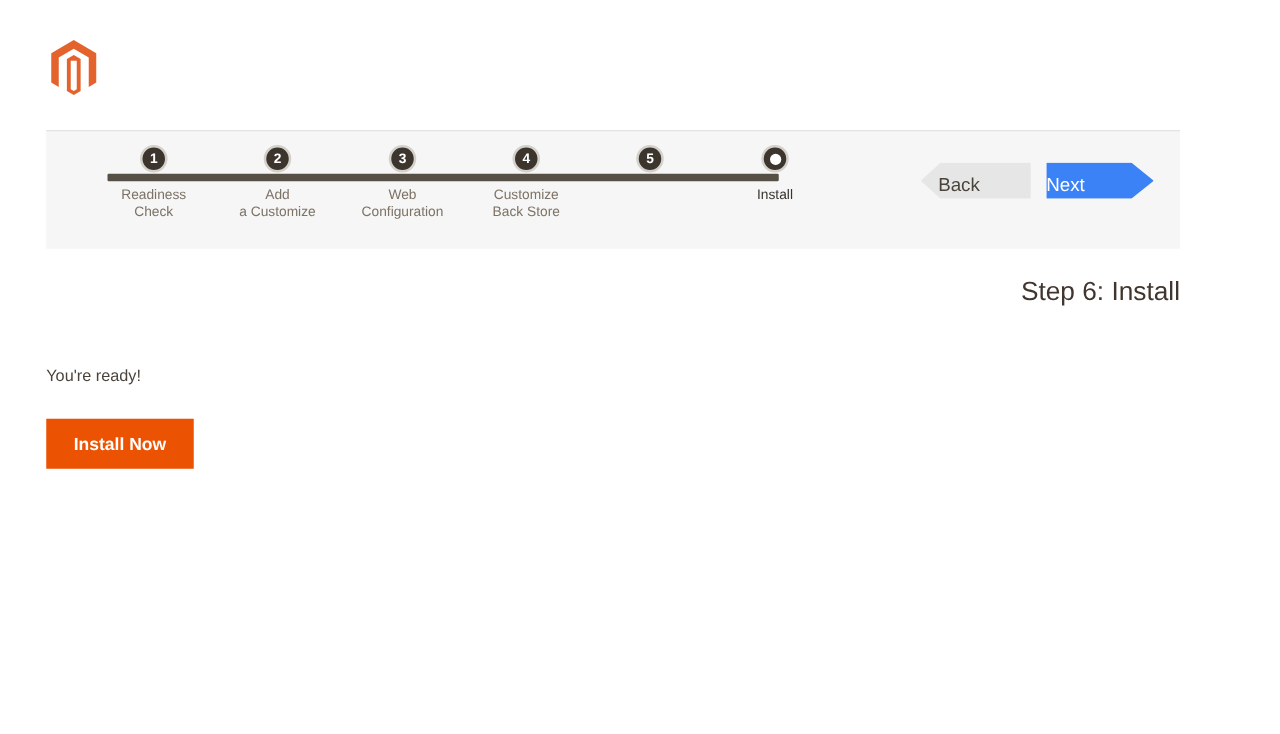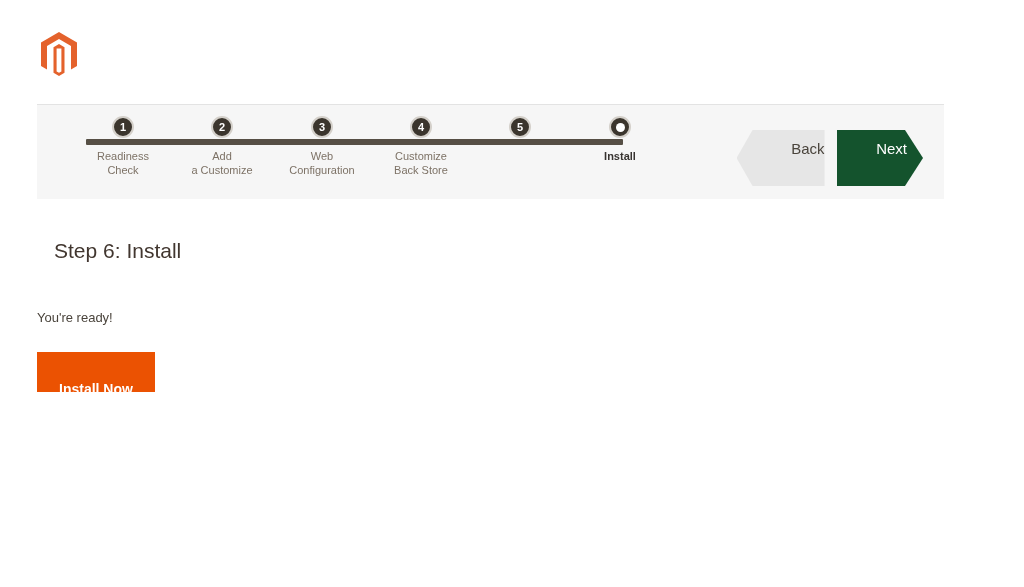--- a/index.html
+++ b/index.html
@@ -105,87 +105,88 @@
 
   .step .label {
     font-size: 11px;
     line-height: 14px;
     color: #7d7266;
     white-space: pre-line;
     margin-top: 2px;
   }
   .step.active .label {
     color: #373330;
-    font-weight: bold;
+    font-weight: normal;
     text-align: center;
   }
 
   
   #btn-group {
     position: absolute;
     right: 21px;
     top: 25px;
     height: 38px;
   }
   .nav-btn {
     position: relative;
     display: inline-block;
-    height: 56px;
+    height: 29px;
     line-height: 38px;
     font-size: 15px;
     vertical-align: top;
     box-sizing: border-box;
     cursor: pointer;
-    text-align: right;
+    text-align: left;
   }
   #back-button {
     width: 88px;
     background: #e6e6e6;
     color: #4a443c;
     padding-left: 14px;
     clip-path: polygon(16px 0, 100% 0, 100% 100%, 16px 100%, 0 50%);
   }
   #next-button {
     width: 86px;
-    background: #14532d;
+    background: #3b82f6;
     color: #ffffff;
     margin-left: 8px;
     padding-right: 16px;
     clip-path: polygon(0 0, calc(100% - 18px) 0, 100% 50%, calc(100% - 18px) 100%, 0 100%);
   }
 
   
   #content {
     position: absolute;
     left: 37px;
     top: 220px;
     width: 907px;
   }
   #page-title {
     font-size: 21px;
     font-weight: normal;
     color: #41362f;
-    margin: 17px;
+    margin: 0;
     padding: 0;
     line-height: 28px;
+    text-align: right;
   }
   #ready-text {
     font-size: 13px;
     color: #4a443c;
     margin-top: 44px;
     line-height: 18px;
   }
   #install-now-button {
     display: inline-block;
     margin-top: 25px;
     background: #eb5202;
     color: #ffffff;
     font-size: 14px;
     font-weight: bold;
-    padding: 17px 22px;
+    padding: 0 22px;
     height: 40px;
     line-height: 40px;
     border: 0;
     cursor: pointer;
     font-family: "Liberation Sans", sans-serif;
   }
 </style>
 </head>
 <body>
 

